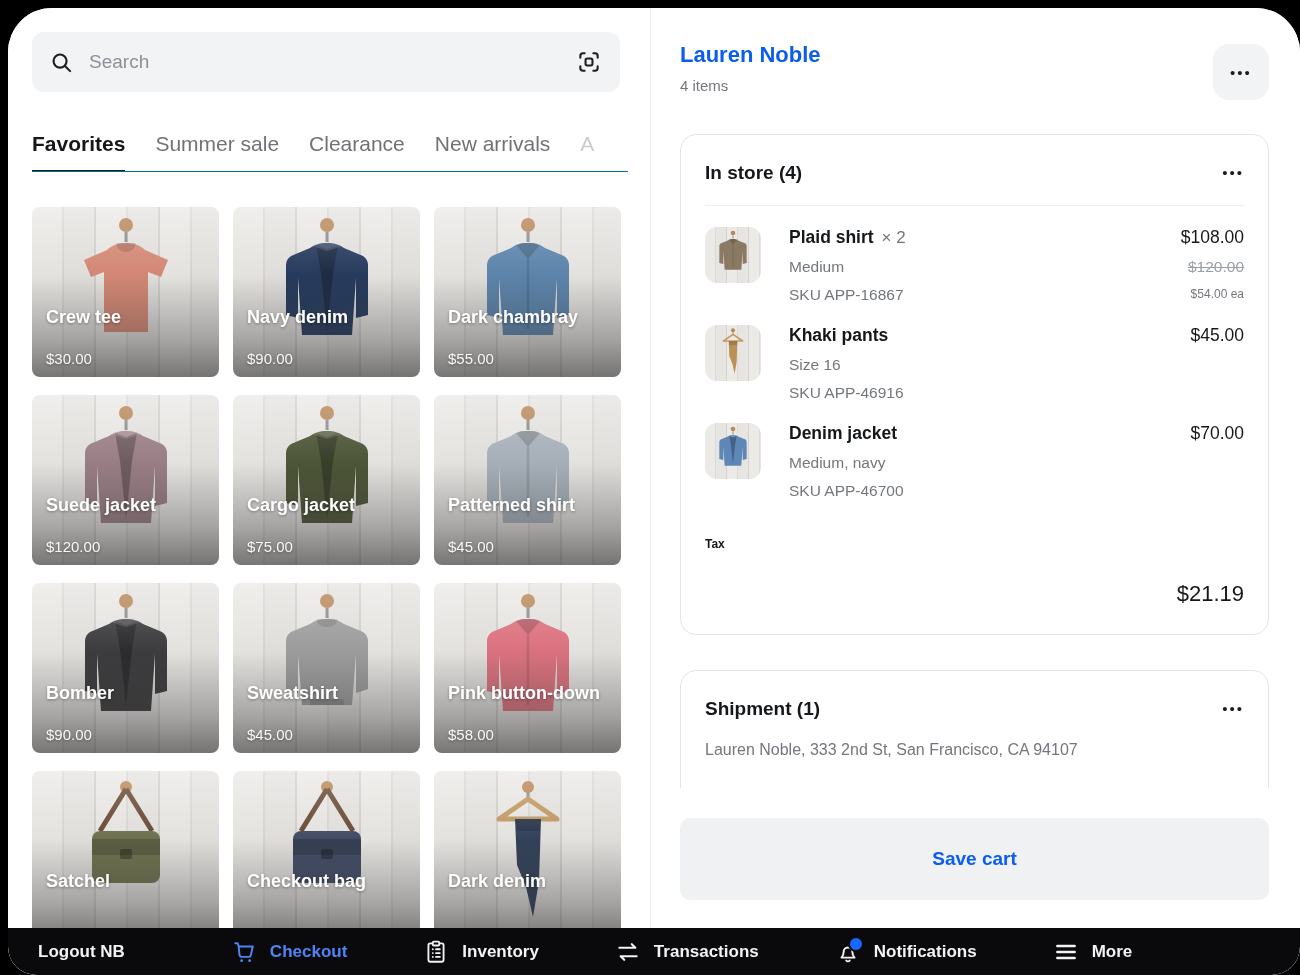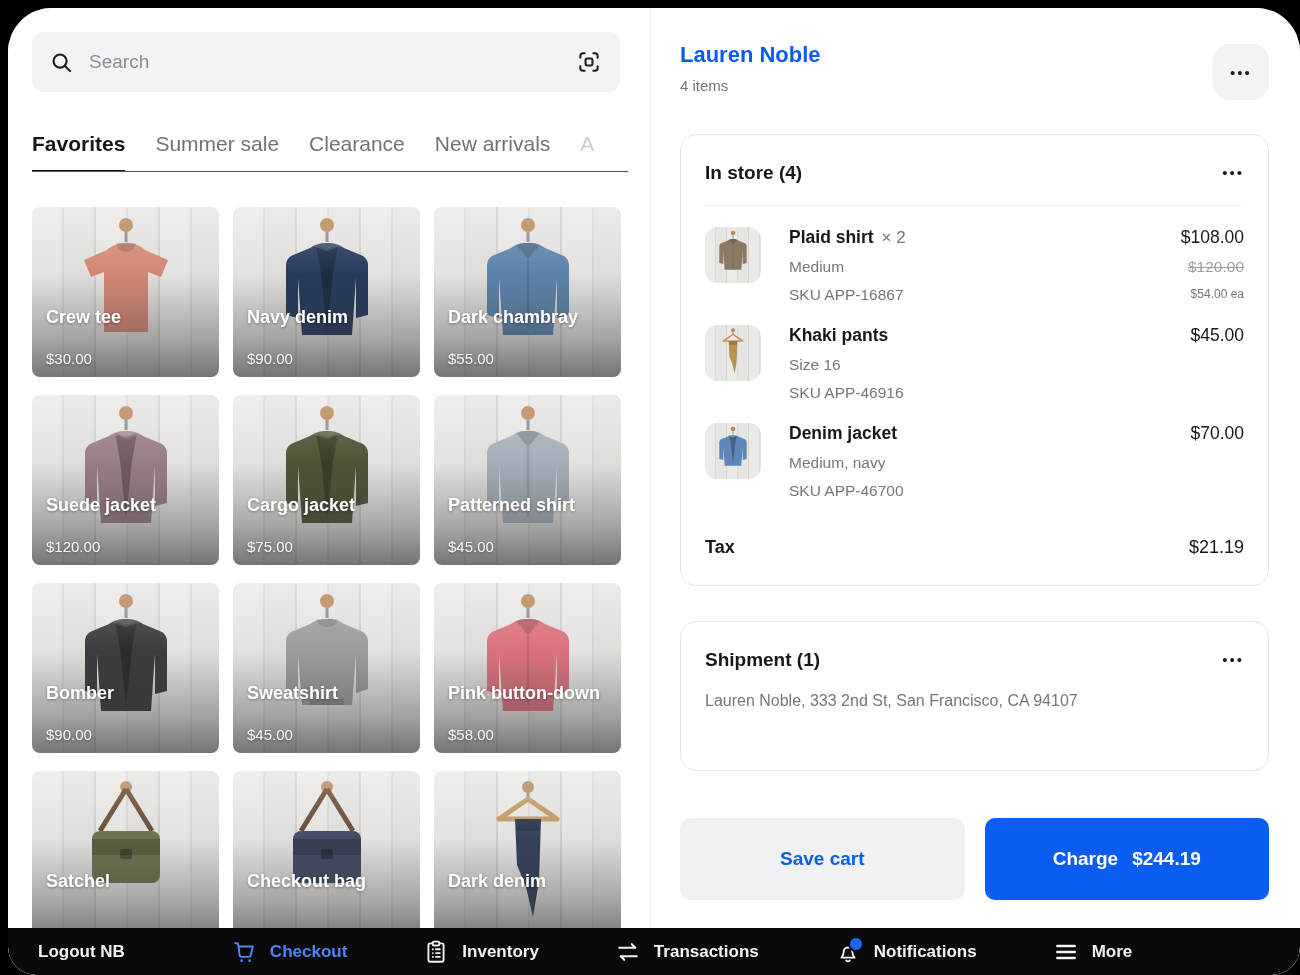--- a/index.html
+++ b/index.html
@@ -97,22 +97,22 @@
   .cname-line{font-size:17.5px;color:#15181b;}
   .cname{font-weight:600;}
   .cqty{color:#73777c;margin-left:8px;font-size:17px;}
   .cvariant{margin-top:10px;font-size:15.5px;color:#73777c;}
   .csku{margin-top:10px;font-size:15.5px;color:#73777c;}
   .cprices{text-align:right;flex:none;}
   .cprice{font-size:17.5px;color:#15181b;}
   .ccompare{margin-top:10px;font-size:15.5px;color:#9aa0a6;text-decoration:line-through;}
   .cunit{margin-top:11px;font-size:12px;color:#73777c;}
   .tax-row{display:flex;justify-content:space-between;margin-top:37px;padding-bottom:27px;}
-  .tax-label{font-size:18px;font-weight:600;color:#15181b;}
-  .tax-amount{font-size:18px;color:#15181b;}
+  .tax-label{font-size:12px;font-weight:600;color:#15181b;}
+  .tax-amount{font-size:22px;color:#15181b;margin-top:44px;}
   .ship-address{font-size:16px;color:#73777c;padding-bottom:24px;}
 
   .right-footer{
     position:absolute;left:0;right:0;bottom:0;height:140px;background:#fff;
     display:flex;gap:20px;padding:30px 31px 28px 29px;box-sizing:border-box;z-index:5;
   }
   .btn{
     flex:1;border:none;border-radius:10px;font-size:19px;font-weight:700;cursor:pointer;
     font-family:inherit;display:flex;align-items:center;justify-content:center;gap:14px;
   }
@@ -438,24 +438,20 @@
           <button class="card-menu-btn">
             <span class="dots">•••</span>
           </button>
         </div>
         <div class="ship-address">Lauren Noble, 333 2nd St, San Francisco, CA 94107</div>
       </div>
 
       <div class="right-footer">
         <button class="btn save">
           <span>Save cart</span>
-        </button>
-        <button class="btn charge">
-          <span>Charge</span>
-          <span>$244.19</span>
         </button>
       </div>
     </div>
   </div>
 
   <div class="nav" id="nav-bar">
       <button class="nav-item">
 
     <span class="nav-label">Logout NB</span>
   </button>

